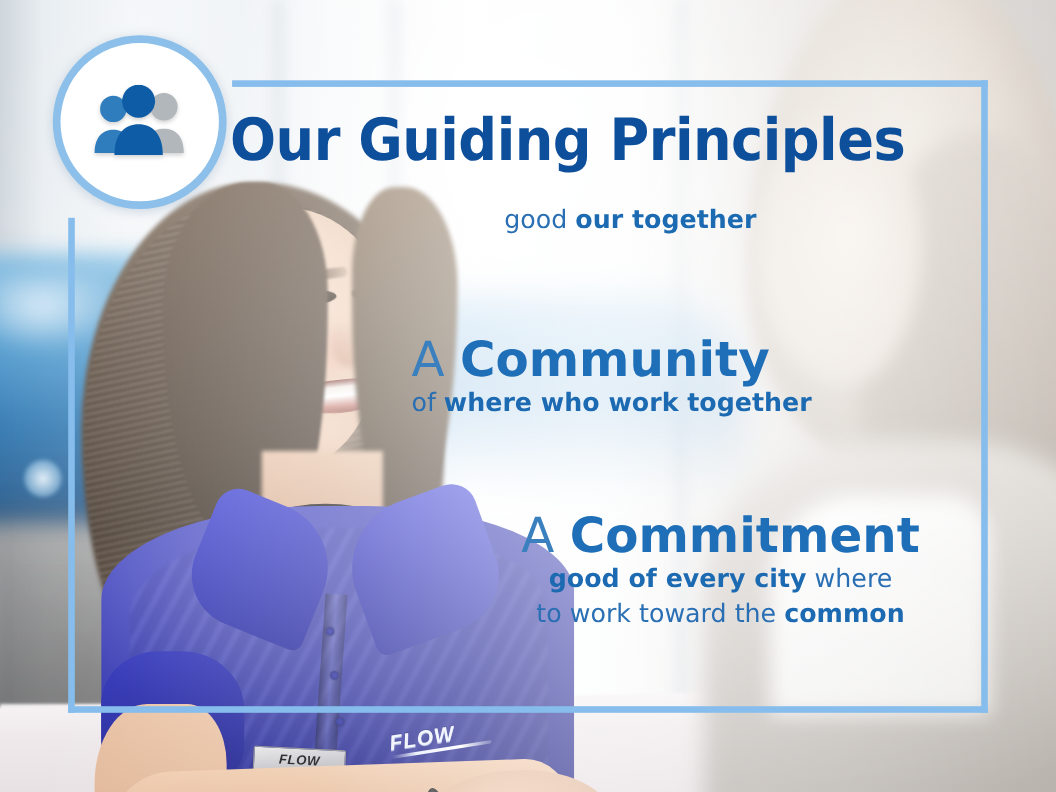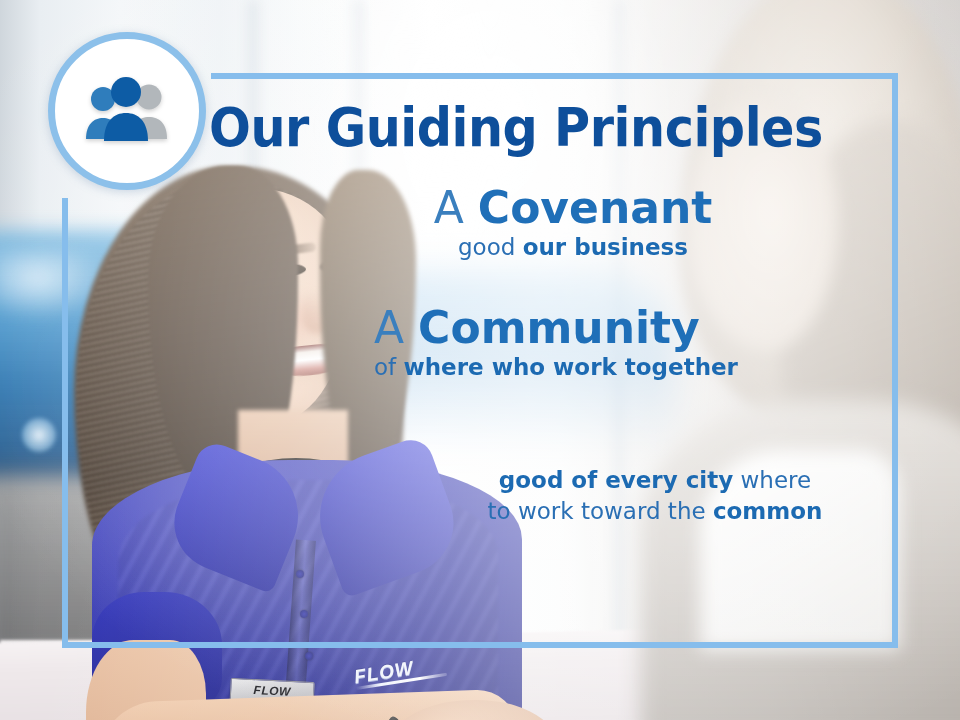--- a/index.html
+++ b/index.html
@@ -450,40 +450,40 @@
         <path d="M23 64 C23 44 33 36 45 36 C57 36 67 44 67 64 Z" fill="#0d5ca5"></path>
       </svg>
     </span>
   </div>
 
   <div class="content">
 
     <div class="title">Our Guiding Principles</div>
 
     <div class="principle" id="p1">
-      <div class="p-head">
-        <span class="art">A</span>
-        <span class="word">Covenant</span>
-      </div>
       <div class="p-sub">
-        <div><span>good </span><b>our business</b></div>
+        <div><span>good </span><b>our together</b></div>
       </div>
     </div>
 
     <div class="principle" id="p2">
       <div class="p-head">
         <span class="art">A</span>
         <span class="word">Community</span>
       </div>
       <div class="p-sub">
         <div><span>of </span><b>where who work together</b></div>
       </div>
     </div>
 
     <div class="principle" id="p3">
+      <div class="p-head">
+        <span class="art">A</span>
+        <span class="word">Commitment</span>
+      </div>
       <div class="p-sub">
         <div><b>good of every city</b><span> where</span></div>
         <div><span>to work toward the </span><b>common</b></div>
       </div>
     </div>
 
   </div>
 </div>
 
 </body></html>

